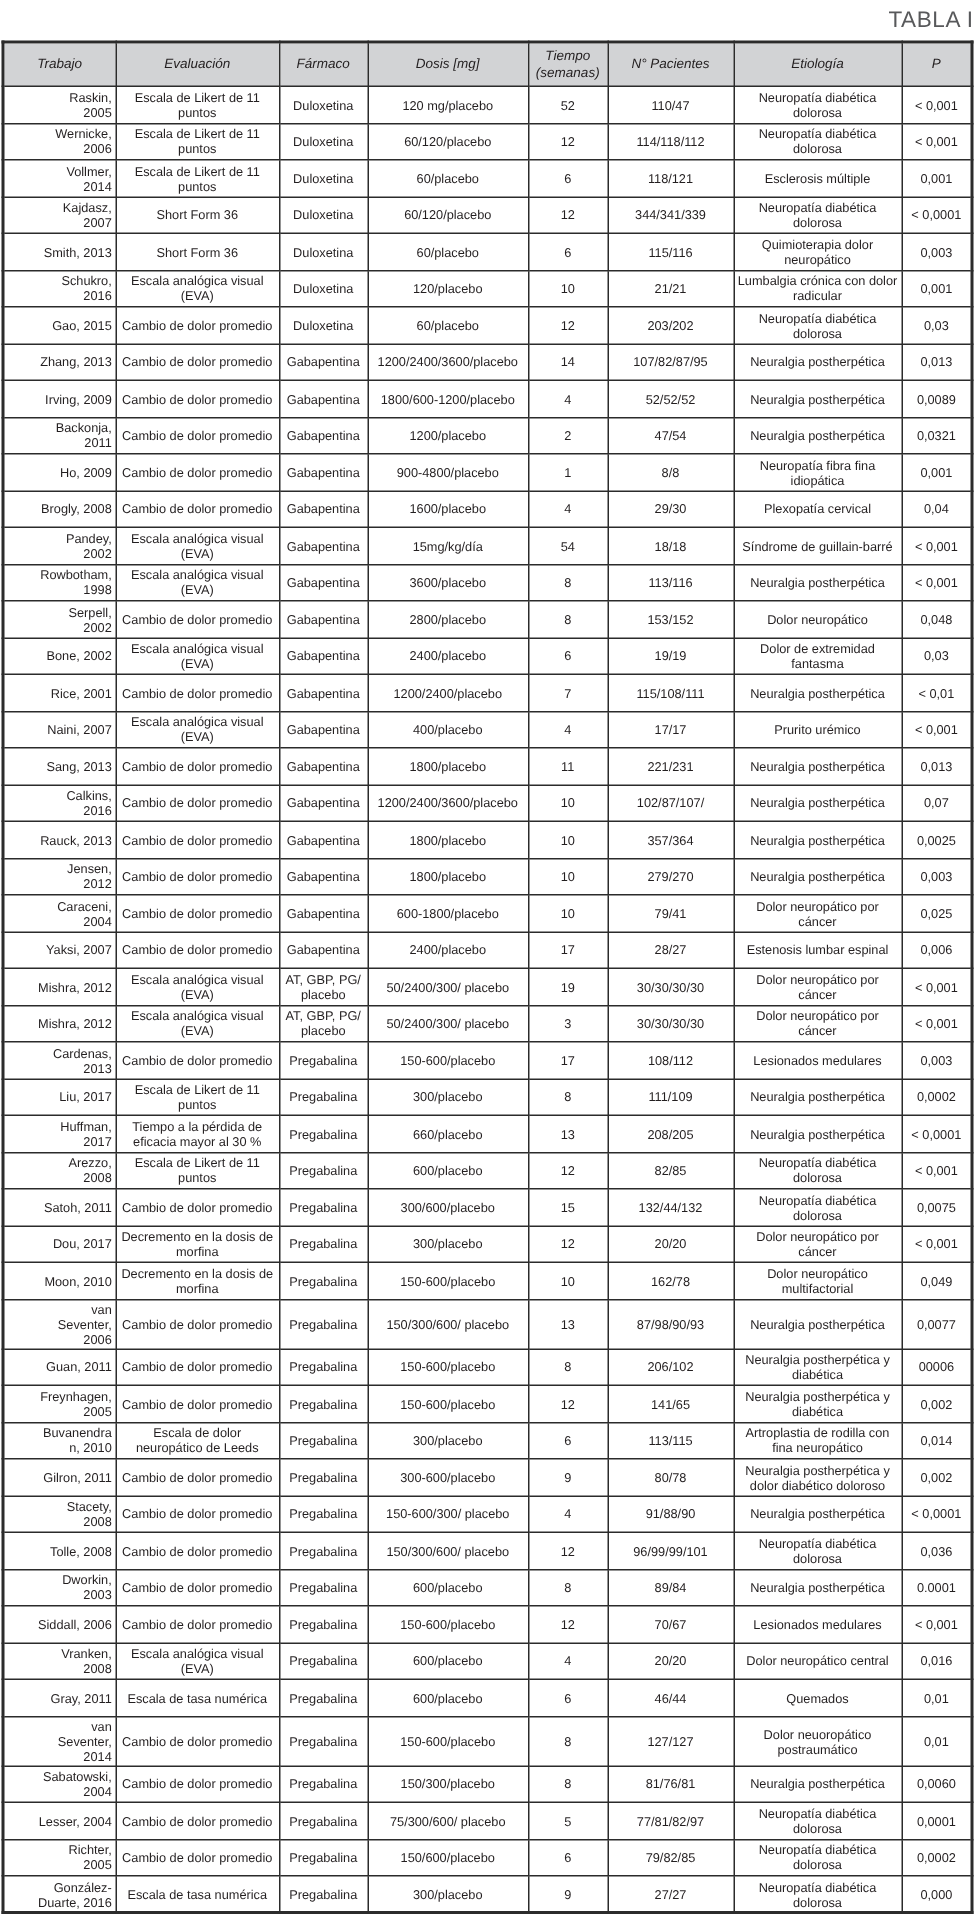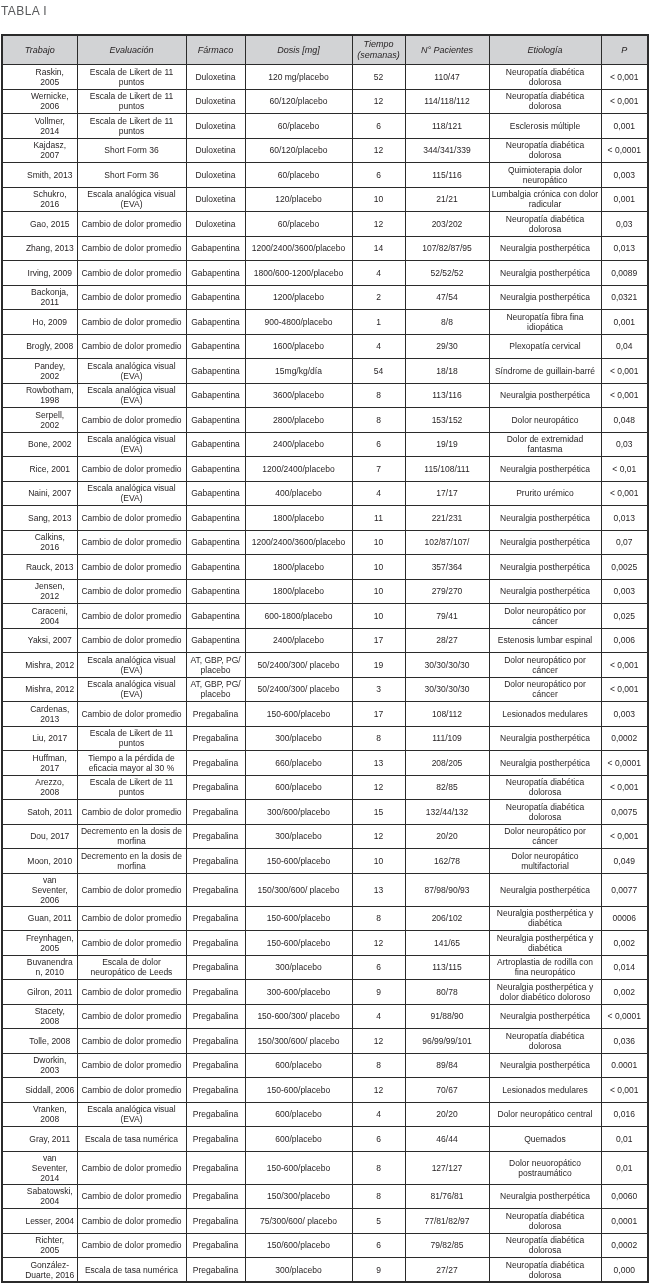--- a/index.html
+++ b/index.html
@@ -3,21 +3,21 @@
 <meta charset="utf-8">
 <style>
   * { box-sizing: border-box; margin: 0; padding: 0; }
   html, body { background: #ffffff; }
   body {
     width: 650px;
     font-family: "Liberation Sans", "DejaVu Sans", sans-serif;
     color: #231f20;
   }
   .page { width: 650px; padding: 2px 1px 4px 1px; }
-  .title-block { text-align: left; color: #58595b; font-size: 12px; line-height: 1.3; padding: 2px 0 14px 0; }
+  .title-block { text-align: right; color: #58595b; font-size: 15px; line-height: 1.3; padding: 2px 0 3px 0; }
   .title-line1 { letter-spacing: 0.4px; }
   .title-line2 { letter-spacing: 0.2px; }
   table.trials {
     width: 648px;
     border-collapse: collapse;
     table-layout: fixed;
     border: 2px solid #2b2b2b;
   }
   table.trials th, table.trials td {
     border: 1px solid #2b2b2b;
@@ -30,21 +30,21 @@
     word-wrap: break-word;
   }
   table.trials th {
     background: #d2d3d5;
     font-style: italic;
     font-weight: normal;
     font-size: 9px;
     height: 30px;
   }
   table.trials td { height: 24.5px; }
-  table.trials td.col-0 { text-align: center; padding-left: 22px; }
+  table.trials td.col-0 { text-align: right; padding-left: 22px; }
 </style>
 </head>
 <body>
 
 <div class="page">
   <div class="title-block">
     <div class="title-line1">TABLA I</div>
   </div>
 
   <table class="trials">

